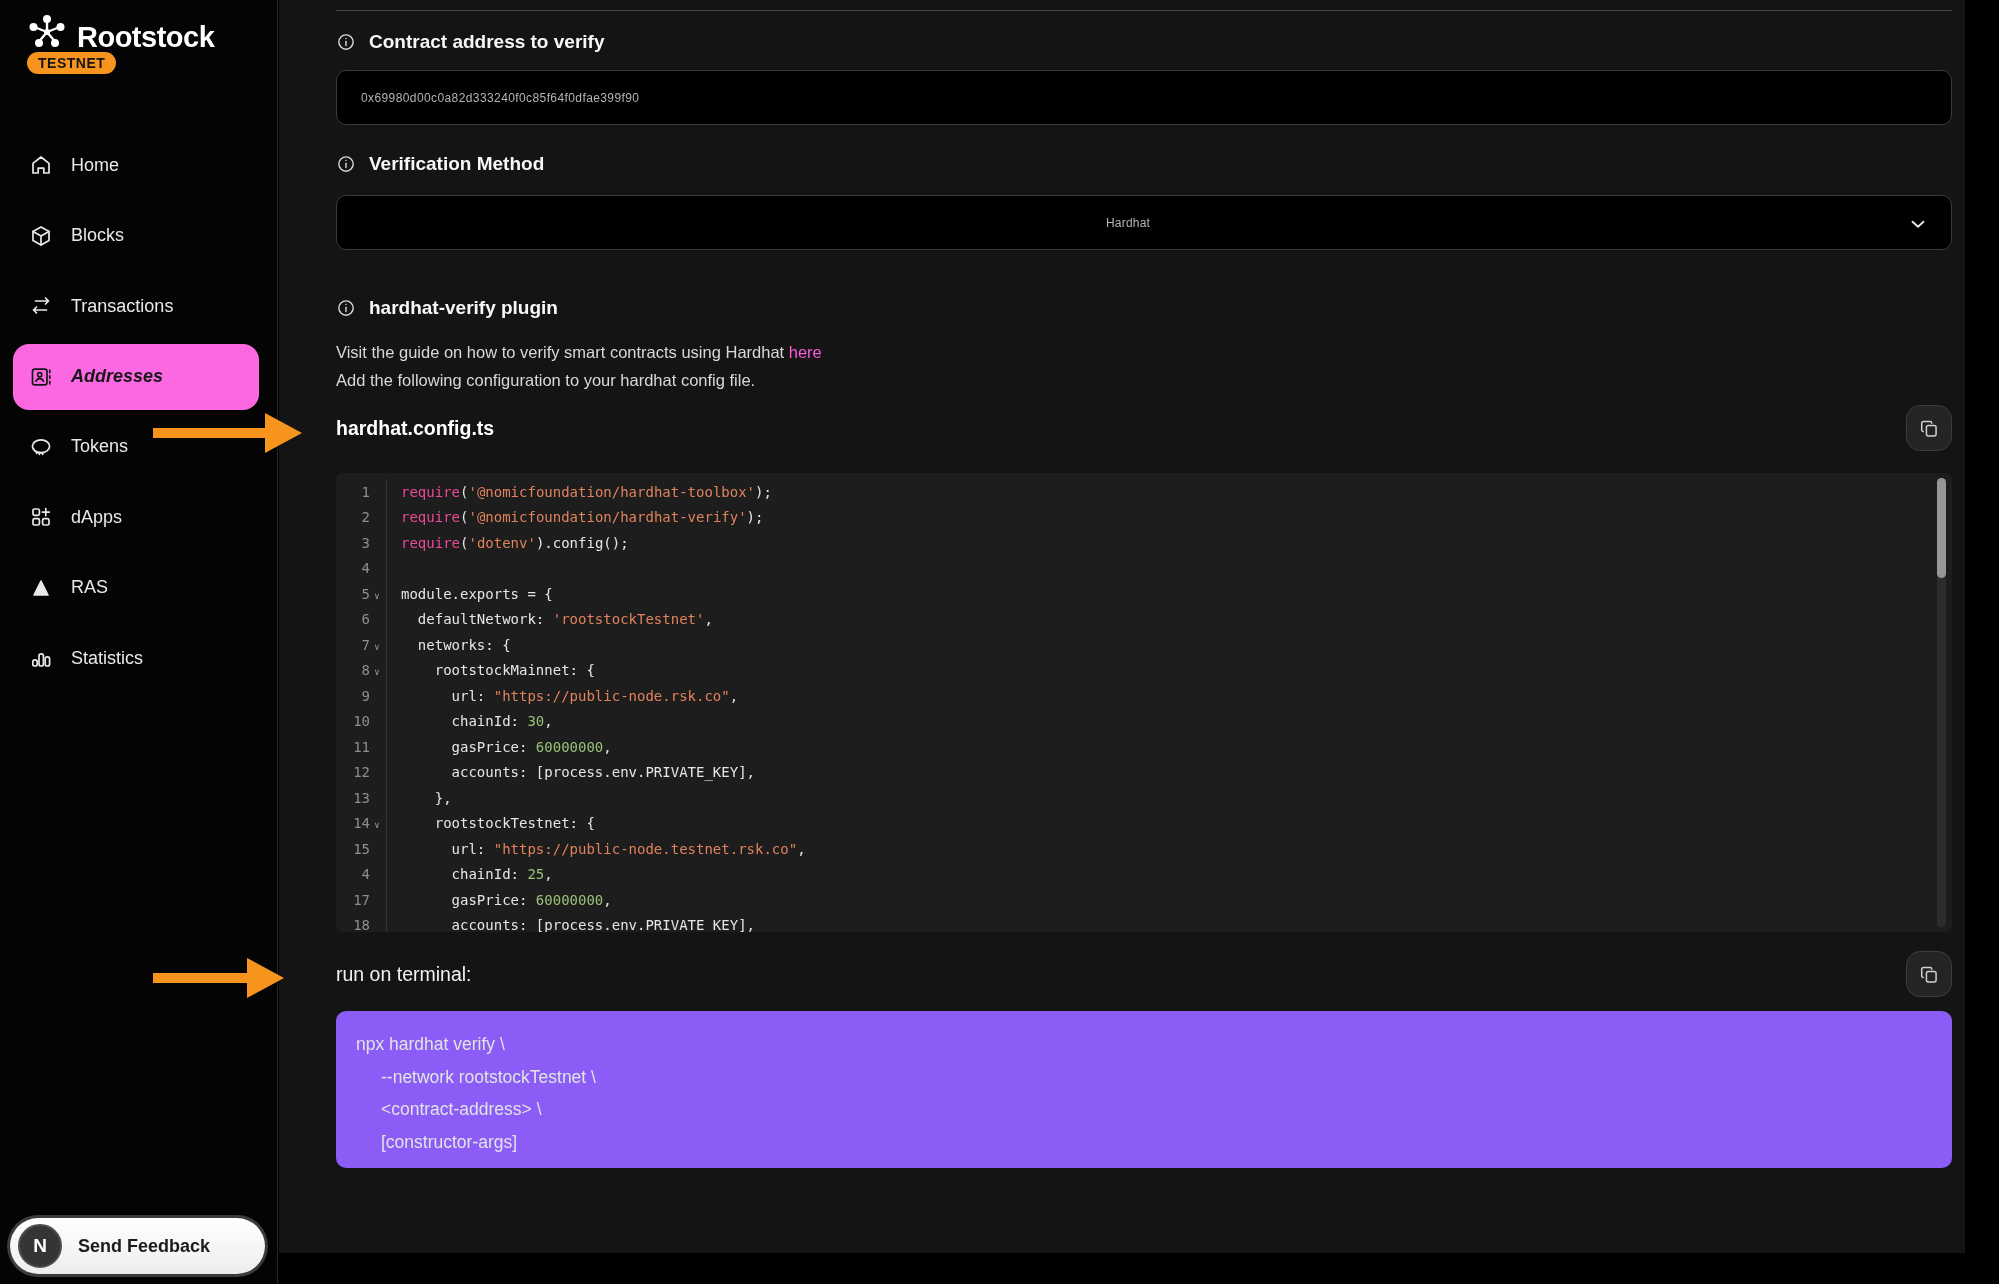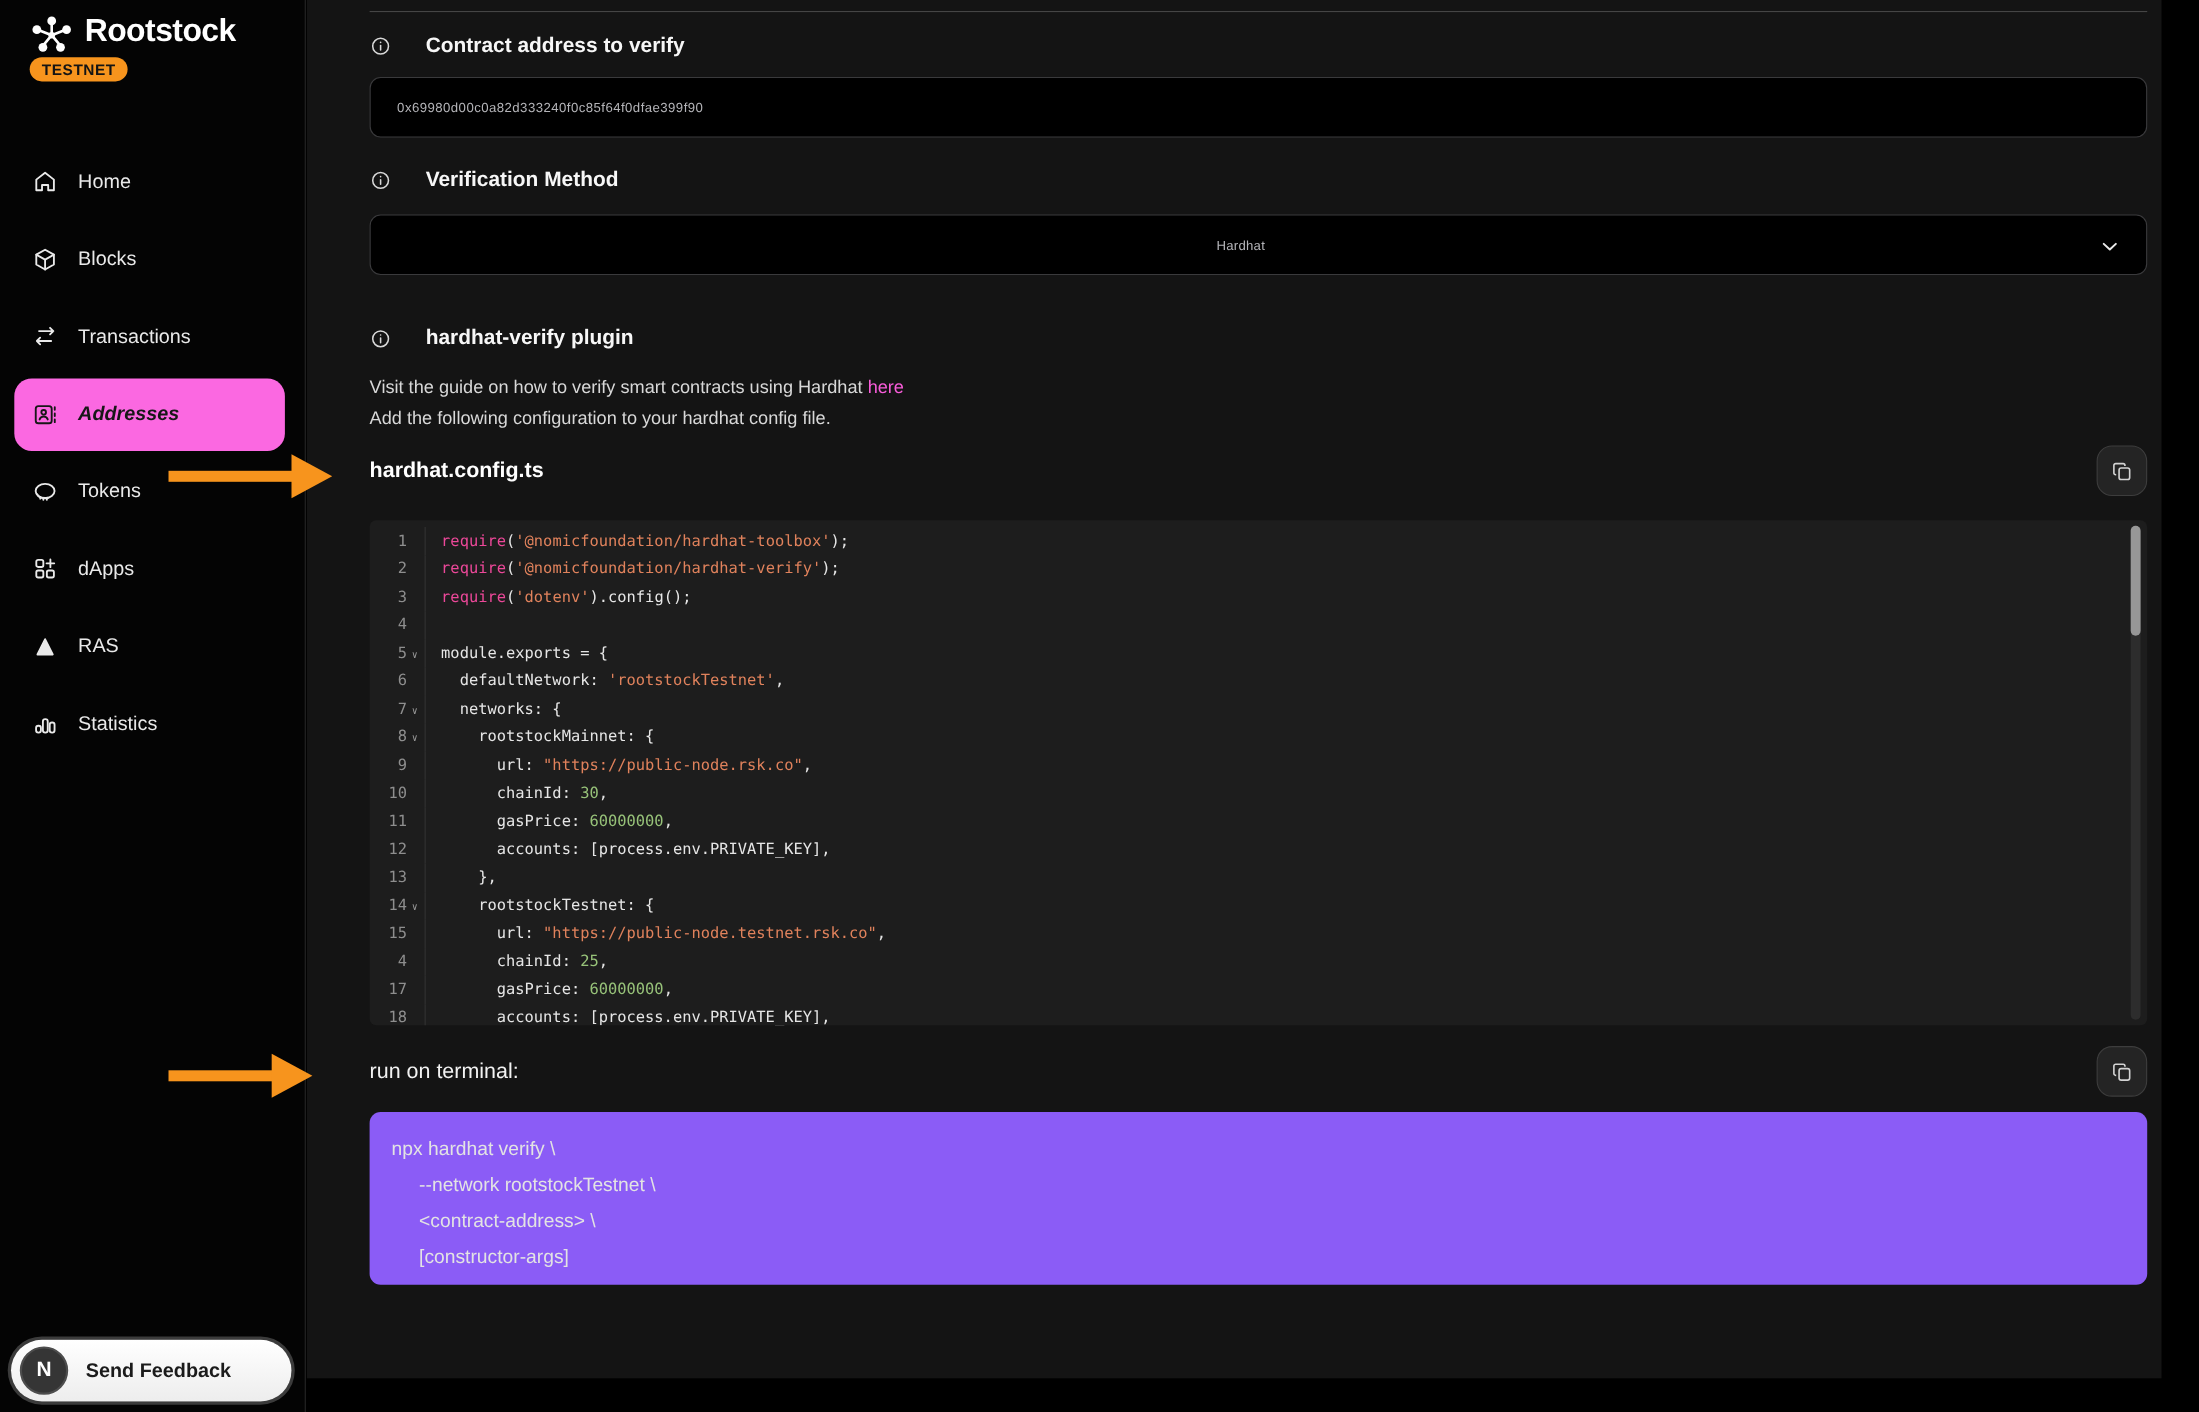--- a/index.html
+++ b/index.html
@@ -6,40 +6,40 @@
     --pink:#FB68E1;
     --orange:#F7941D;
     --link:#F85CD9;
   }
   *{box-sizing:border-box;margin:0;padding:0;}
   body{background:#000;font-family:"Liberation Sans",sans-serif;overflow:hidden;}
   .stage{position:relative;width:1999px;height:1284px;background:#000;}
 
   
   .sidebar{position:absolute;left:0;top:0;width:278px;height:1284px;background:#040404;border-right:1px solid #272727;}
-  .logo-row{position:absolute;left:27px;top:12px;display:flex;align-items:flex-start;gap:10px;cursor:pointer;}
+  .logo-row{position:absolute;left:27px;top:12px;display:flex;align-items:flex-end;gap:10px;cursor:pointer;}
   .logo-mark{width:40px;height:42px;display:flex;align-items:center;}
   .brand-name{color:#fff;font-size:29px;font-weight:700;letter-spacing:-0.5px;}
   .testnet-badge{position:absolute;left:27px;top:52px;background:var(--orange);color:#141414;font-size:14px;font-weight:800;letter-spacing:0.5px;padding:3px 11px;border-radius:12px;}
   .nav{position:absolute;left:0;top:130px;right:0;}
   .nav-item{height:70.5px;display:flex;align-items:center;padding-left:29px;gap:18px;color:#e9e9e9;cursor:pointer;}
   .nav-item .nav-icon{width:24px;height:24px;display:flex;align-items:center;justify-content:center;}
   .nav-item .nav-icon svg{width:24px;height:24px;}
   .nav-label{font-size:18px;}
   .nav-item.active{background:var(--pink);border-radius:16px;margin:2px 18px 2px 13px;padding-left:16px;height:66px;color:#171717;}
   .nav-item.active .nav-label{font-weight:600;font-style:italic;}
   .feedback-btn{position:absolute;left:10px;top:1218px;width:255px;height:56px;background:linear-gradient(180deg,#ffffff,#ededed);border:none;border-radius:30px;display:flex;align-items:center;gap:16px;padding-left:8px;cursor:pointer;box-shadow:0 0 0 3px rgba(255,255,255,0.22);}
   .feedback-avatar{width:44px;height:44px;border-radius:50%;background:#353535;border:2px solid #4d4d4d;color:#fff;font-size:19px;font-weight:700;display:flex;align-items:center;justify-content:center;}
   .feedback-label{font-size:18px;font-weight:600;color:#1b1b1b;}
 
   
   .main{position:absolute;left:279px;top:0;width:1686px;height:1253px;background:#141414;}
   .top-divider{position:absolute;left:57px;top:10px;width:1616px;height:1px;background:#454545;}
 
-  .field-label{position:absolute;left:57px;display:flex;align-items:center;gap:31px;color:#f7f7f7;font-size:19px;font-weight:600;}
+  .field-label{position:absolute;left:57px;display:flex;align-items:center;gap:13px;color:#f7f7f7;font-size:19px;font-weight:600;}
   .info-icon{width:20px;height:20px;color:#d8d8d8;display:flex;cursor:pointer;}
   .info-icon svg{width:20px;height:20px;}
 
   .text-input,.select-box{position:absolute;left:57px;width:1616px;height:55px;background:#000000;border:1px solid #3a3a3c;border-radius:10px;color:#b4b4b8;font-size:12px;padding:0 56px 0 24px;font-family:"Liberation Sans",sans-serif;letter-spacing:0.4px;}
   .select-box{display:flex;align-items:center;cursor:pointer;letter-spacing:0.2px;justify-content:center;}
   .select-chevron{position:absolute;right:22px;top:17px;width:22px;height:22px;color:#e8e8e8;}
   .select-chevron svg{width:22px;height:22px;}
 
   .plugin-para{position:absolute;left:57px;top:339px;color:#d8d8d8;font-size:16.5px;line-height:27.5px;}
   .guide-link{color:var(--link);cursor:pointer;text-decoration:none;}

